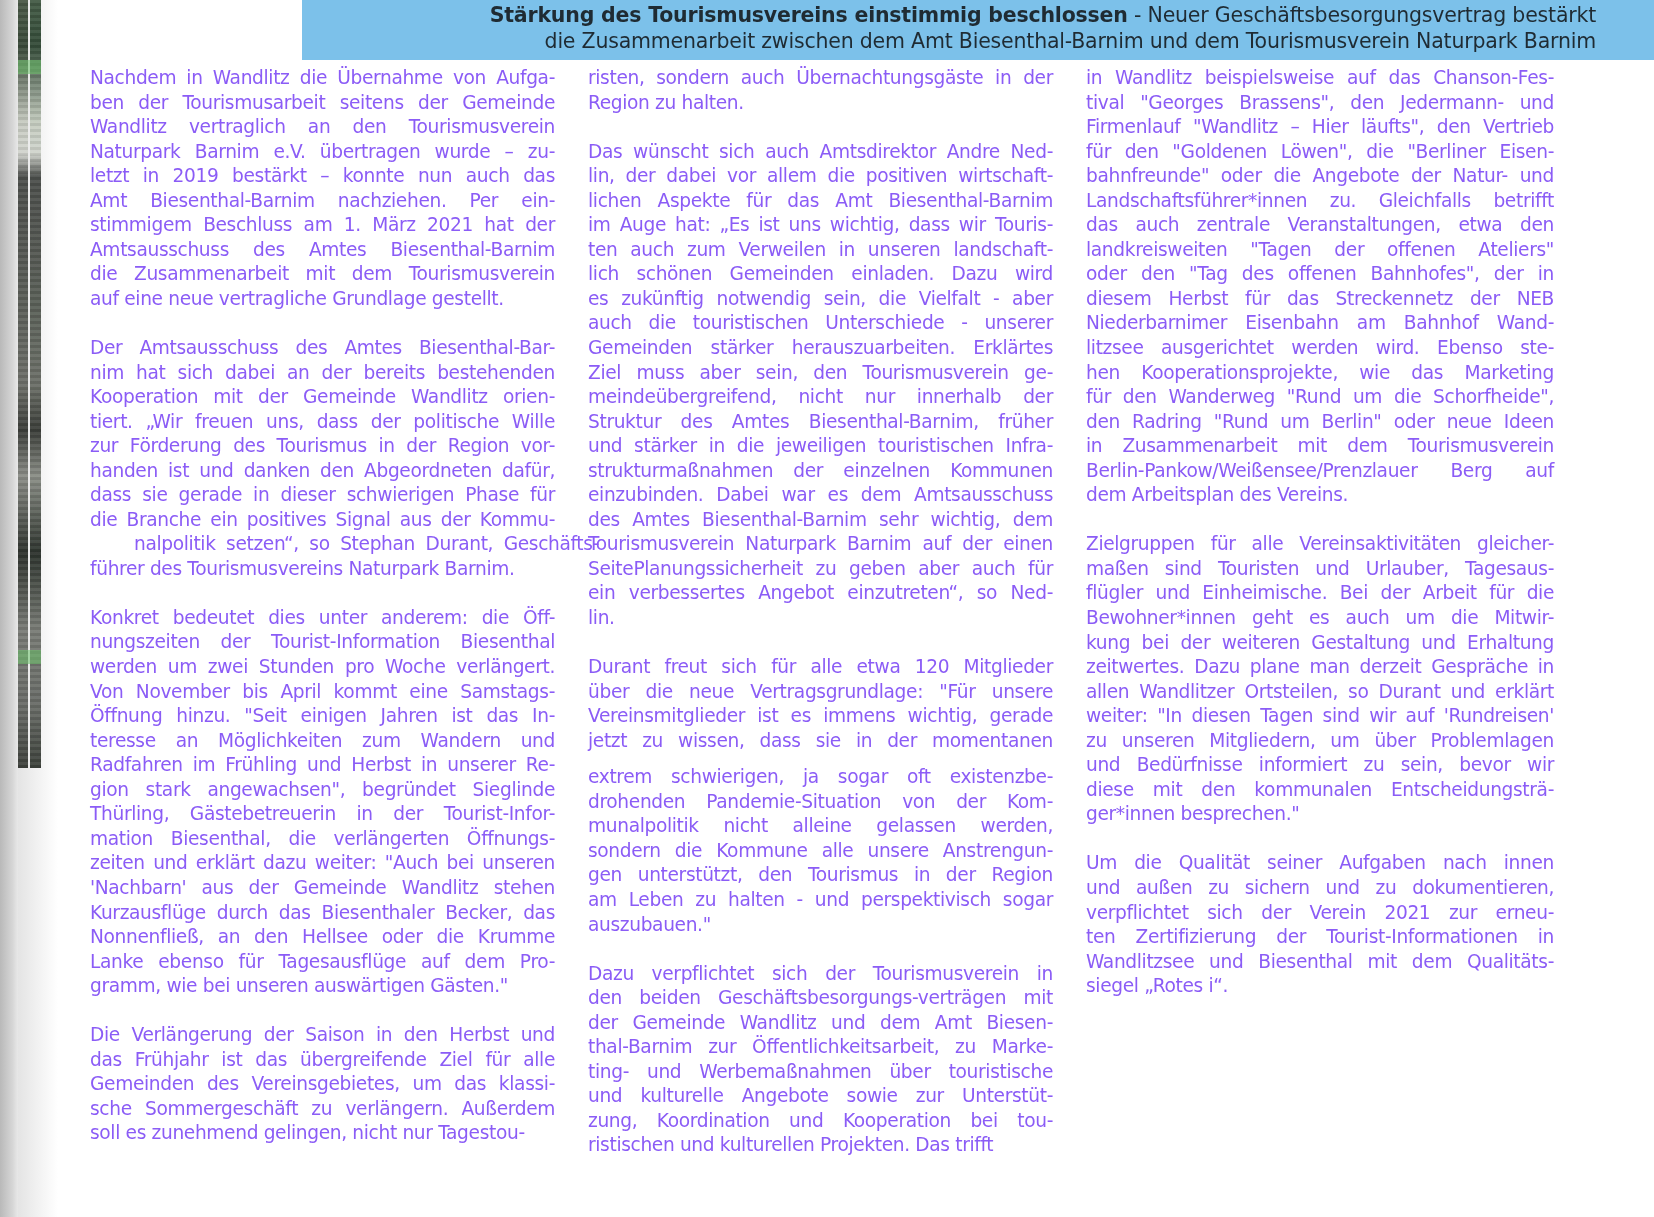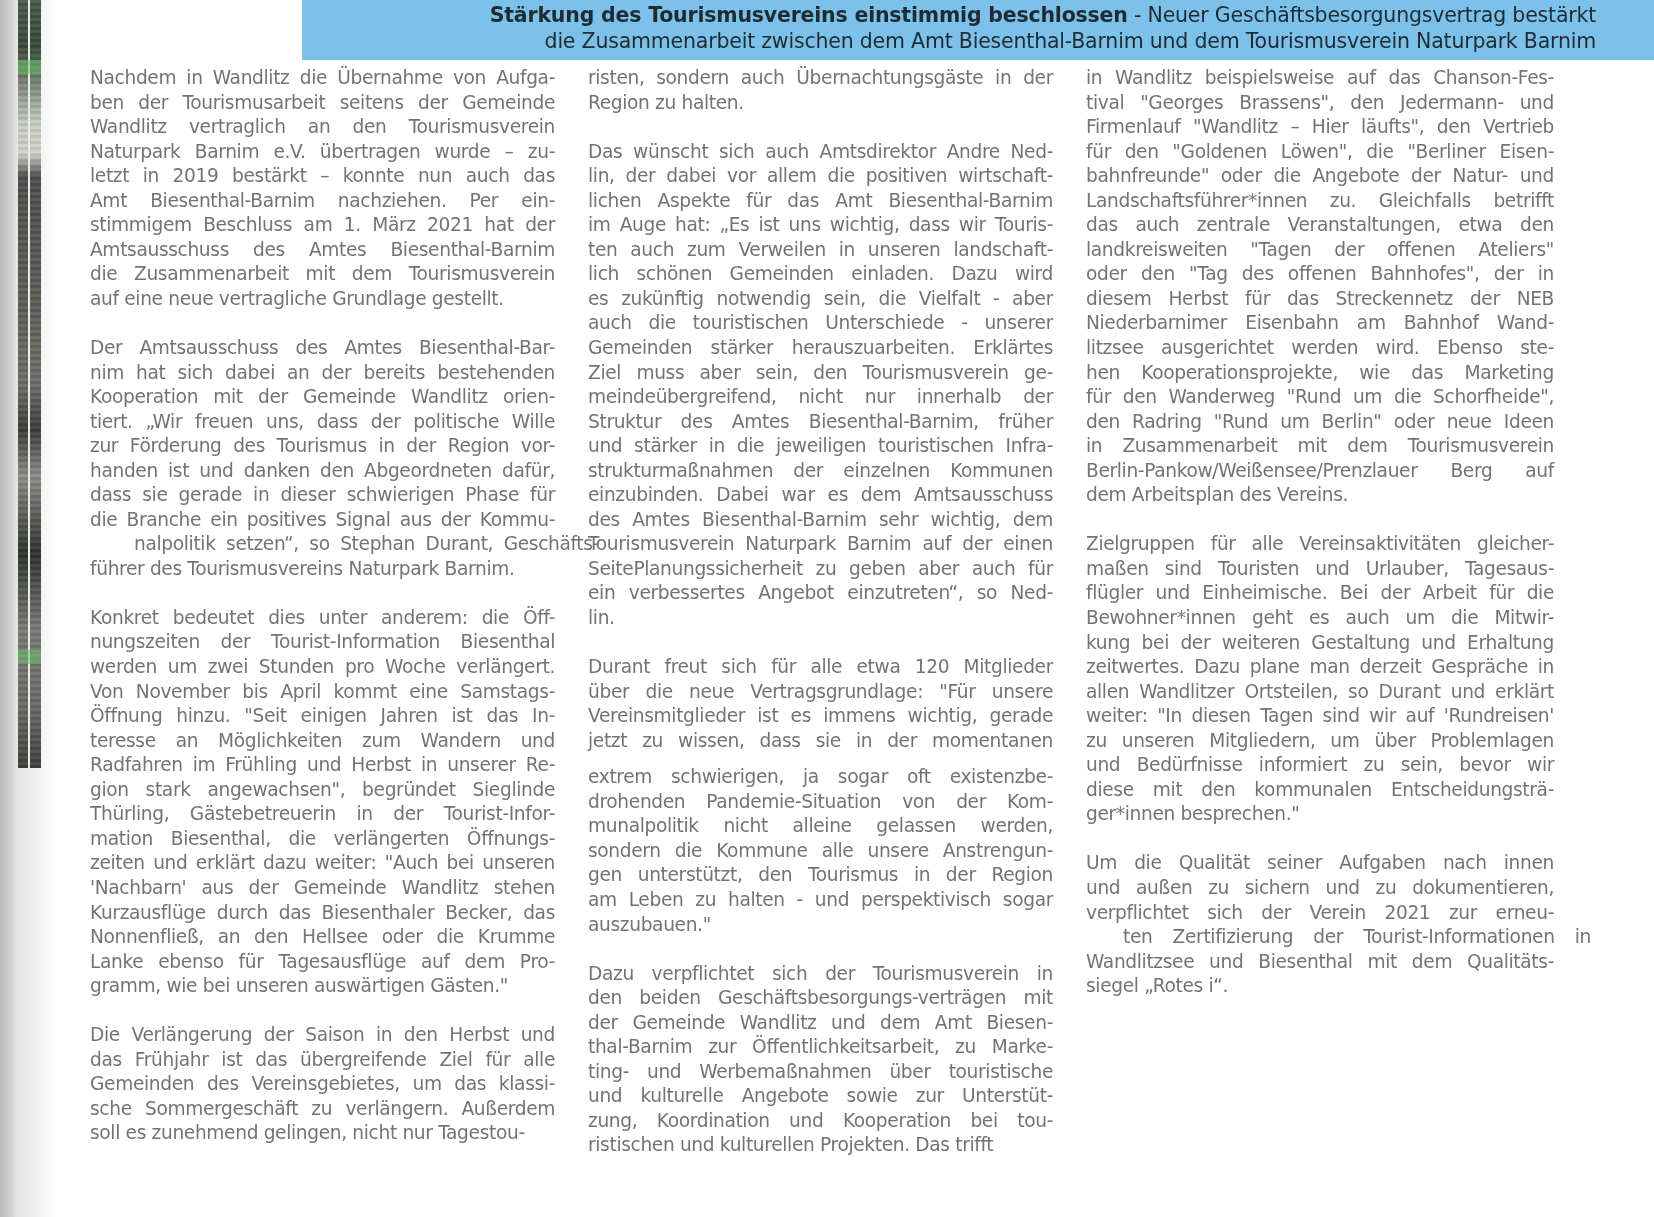--- a/index.html
+++ b/index.html
@@ -36,21 +36,21 @@
     font-size: 20.5px; line-height: 26px; color: #1f2b33;
     text-align: right; padding: 2px 58px 0 0; box-sizing: border-box;
     letter-spacing: -0.2px;
   }
   .banner .bold { font-weight: bold; margin-left: 16px; }
   .banner-line { display: block; white-space: nowrap; }
 
   .col {
     position: absolute; top: 66px;
     font-family: "DejaVu Sans", sans-serif;
-    font-size: 18.6px; line-height: 24.55px; color: #737373;
+    font-size: 18.6px; line-height: 24.55px; color: #8b5cf6;
     text-align: justify;
   }
   .col p { margin: 0 0 24.5px 0; }
   .col .ln { display: block; white-space: nowrap; text-align-last: justify; text-align: justify; }
   .col .ln.last { text-align-last: left; }
   .col1 { left: 90px; width: 465px; }
   .col2 { left: 588px; width: 465px; }
   .col3 { left: 1086px; width: 468px; }
   .col span.ln { letter-spacing: -0.35px; word-spacing: -1px; }
 </style>
@@ -203,17 +203,17 @@
       <span class="ln" style="display: block; word-spacing: 3.93527px;">weiter: "In diesen Tagen sind wir auf 'Rundreisen'</span>
       <span class="ln" style="display: block; word-spacing: 9.32812px;">zu unseren Mitgliedern, um über Problemlagen</span>
       <span class="ln" style="display: block; word-spacing: 10.7526px;">und Bedürfnisse informiert zu sein, bevor wir</span>
       <span class="ln" style="display: block; word-spacing: 13.4609px;">diese mit den kommunalen Entscheidungsträ-</span>
       <span class="ln last" style="display: block; word-spacing: 0px;">ger*innen besprechen."</span>
     </p>
     <p>
       <span class="ln" style="display: block; word-spacing: 11.5677px;">Um die Qualität seiner Aufgaben nach innen</span>
       <span class="ln" style="display: block; word-spacing: 10.1875px;">und außen zu sichern und zu dokumentieren,</span>
       <span class="ln" style="display: block; word-spacing: 13.0104px;">verpflichtet sich der Verein 2021 zur erneu-</span>
-      <span class="ln" style="display: block; word-spacing: 14.5898px; margin-left: 37px;">ten Zertifizierung der Tourist-Informationen in</span>
+      <span class="ln" style="display: block; word-spacing: 14.5898px;">ten Zertifizierung der Tourist-Informationen in</span>
       <span class="ln" style="display: block; word-spacing: 9.26875px;">Wandlitzsee und Biesenthal mit dem Qualitäts-</span>
       <span class="ln last" style="display: block; word-spacing: 0px;">siegel „Rotes i“.</span>
     </p>
   </div>
 
 </body></html>

